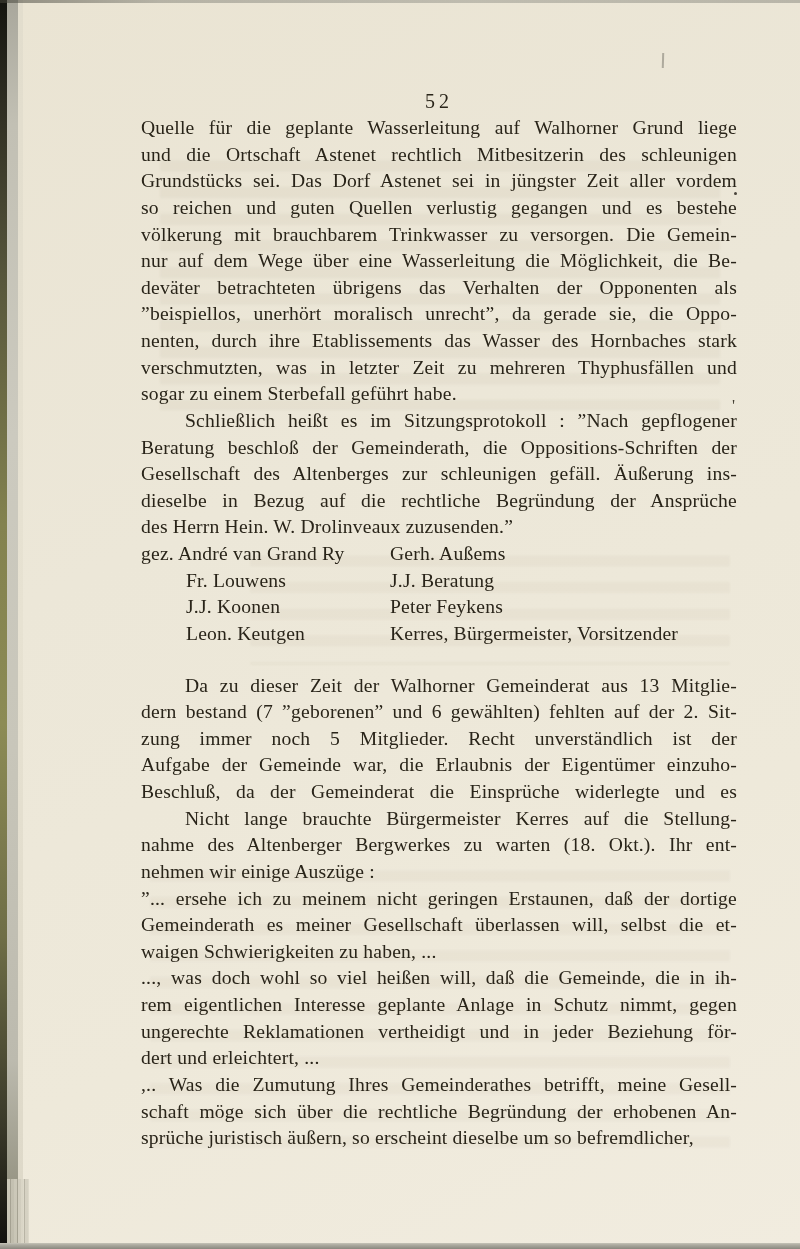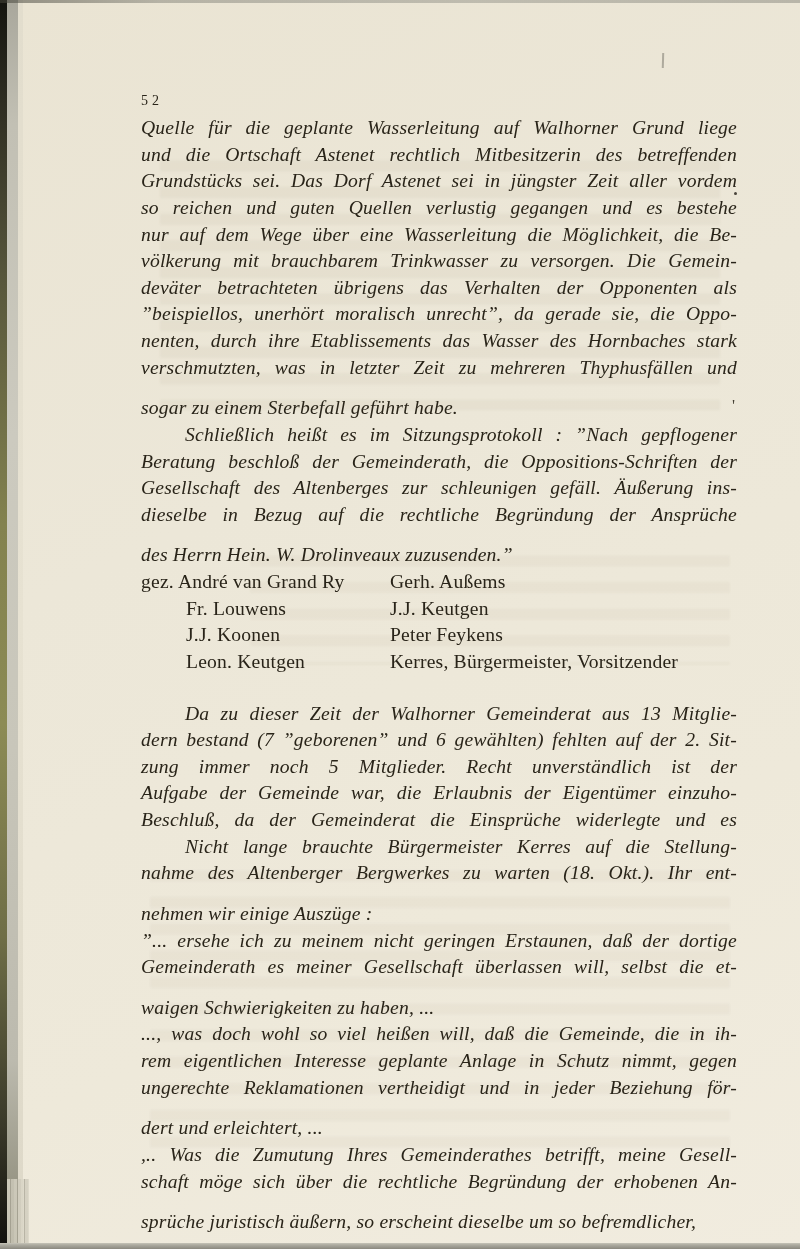--- a/index.html
+++ b/index.html
@@ -67,35 +67,35 @@
   .content {
     position: absolute;
     left: 141px;
     top: 88px;
     width: 596px;
     color: #292419;
     font-size: 19.6px;
     letter-spacing: 0.2px;
   }
   .page-number {
-    font-size: 14px;
+    font-size: 20px;
     line-height: 26px;
     letter-spacing: 4px;
     margin-bottom: 1px;
-    text-align: left;
-  }
-  .para { margin: 0; font-style: italic; }
+    text-align: center;
+  }
+  .para { margin: 0; }
   .para.gap { margin-top: 25px; }
   .line {
     line-height: 26.62px;
     text-align: justify;
     text-align-last: justify;
     white-space: nowrap;
   }
-  .line.last { text-align-last: left; margin-top: 14px; }
+  .line.last { text-align-last: left; }
   .line.indent { text-indent: 44px; }
   .sig-row {
     display: flex;
     line-height: 26.62px;
     white-space: nowrap;
     align-items: flex-end;
   }
   .sig-left { width: 249px; box-sizing: border-box; }
   .sig-left.ind { padding-left: 45px; }
   .sig-right { flex: 1; }
@@ -148,46 +148,46 @@
 
 <div class="ghost ghost-1"></div>
 <div class="ghost ghost-2"></div>
 <div class="ghost ghost-3"></div>
 
 <div class="content">
   <div class="page-number">52</div>
   <div>
       <div class="para">
         <div class="line">Quelle für die geplante Wasserleitung auf Walhorner Grund liege</div>
-        <div class="line">und die Ortschaft Astenet rechtlich Mitbesitzerin des betreffenden</div>
+        <div class="line">und die Ortschaft Astenet rechtlich Mitbesitzerin des schleunigen</div>
         <div class="line">Grundstücks sei. Das Dorf Astenet sei in jüngster Zeit aller vordem</div>
         <div class="line">so reichen und guten Quellen verlustig gegangen und es bestehe</div>
+        <div class="line">völkerung mit brauchbarem Trinkwasser zu versorgen. Die Gemein-</div>
         <div class="line">nur auf dem Wege über eine Wasserleitung die Möglichkeit, die Be-</div>
-        <div class="line">völkerung mit brauchbarem Trinkwasser zu versorgen. Die Gemein-</div>
         <div class="line">deväter betrachteten übrigens das Verhalten der Opponenten als</div>
         <div class="line">”beispiellos, unerhört moralisch unrecht”, da gerade sie, die Oppo-</div>
         <div class="line">nenten, durch ihre Etablissements das Wasser des Hornbaches stark</div>
         <div class="line">verschmutzten, was in letzter Zeit zu mehreren Thyphusfällen und</div>
         <div class="line last">sogar zu einem Sterbefall geführt habe.</div>
       </div>
       <div class="para">
         <div class="line indent">Schließlich heißt es im Sitzungsprotokoll : ”Nach gepflogener</div>
         <div class="line">Beratung beschloß der Gemeinderath, die Oppositions-Schriften der</div>
         <div class="line">Gesellschaft des Altenberges zur schleunigen gefäll. Äußerung ins-</div>
         <div class="line">dieselbe in Bezug auf die rechtliche Begründung der Ansprüche</div>
         <div class="line last">des Herrn Hein. W. Drolinveaux zuzusenden.”</div>
       </div>
       <div class="sig">
         <div class="sig-row">
           <div class="sig-left">gez. André van Grand Ry</div>
           <div class="sig-right">Gerh. Außems</div>
         </div>
         <div class="sig-row">
           <div class="sig-left ind">Fr. Louwens</div>
-          <div class="sig-right">J.J. Keutgen</div>
+          <div class="sig-right">J.J. Beratung</div>
         </div>
         <div class="sig-row">
           <div class="sig-left ind">J.J. Koonen</div>
           <div class="sig-right">Peter Feykens</div>
         </div>
         <div class="sig-row">
           <div class="sig-left ind">Leon. Keutgen</div>
           <div class="sig-right">Kerres, Bürgermeister, Vorsitzender</div>
         </div>
       </div>

